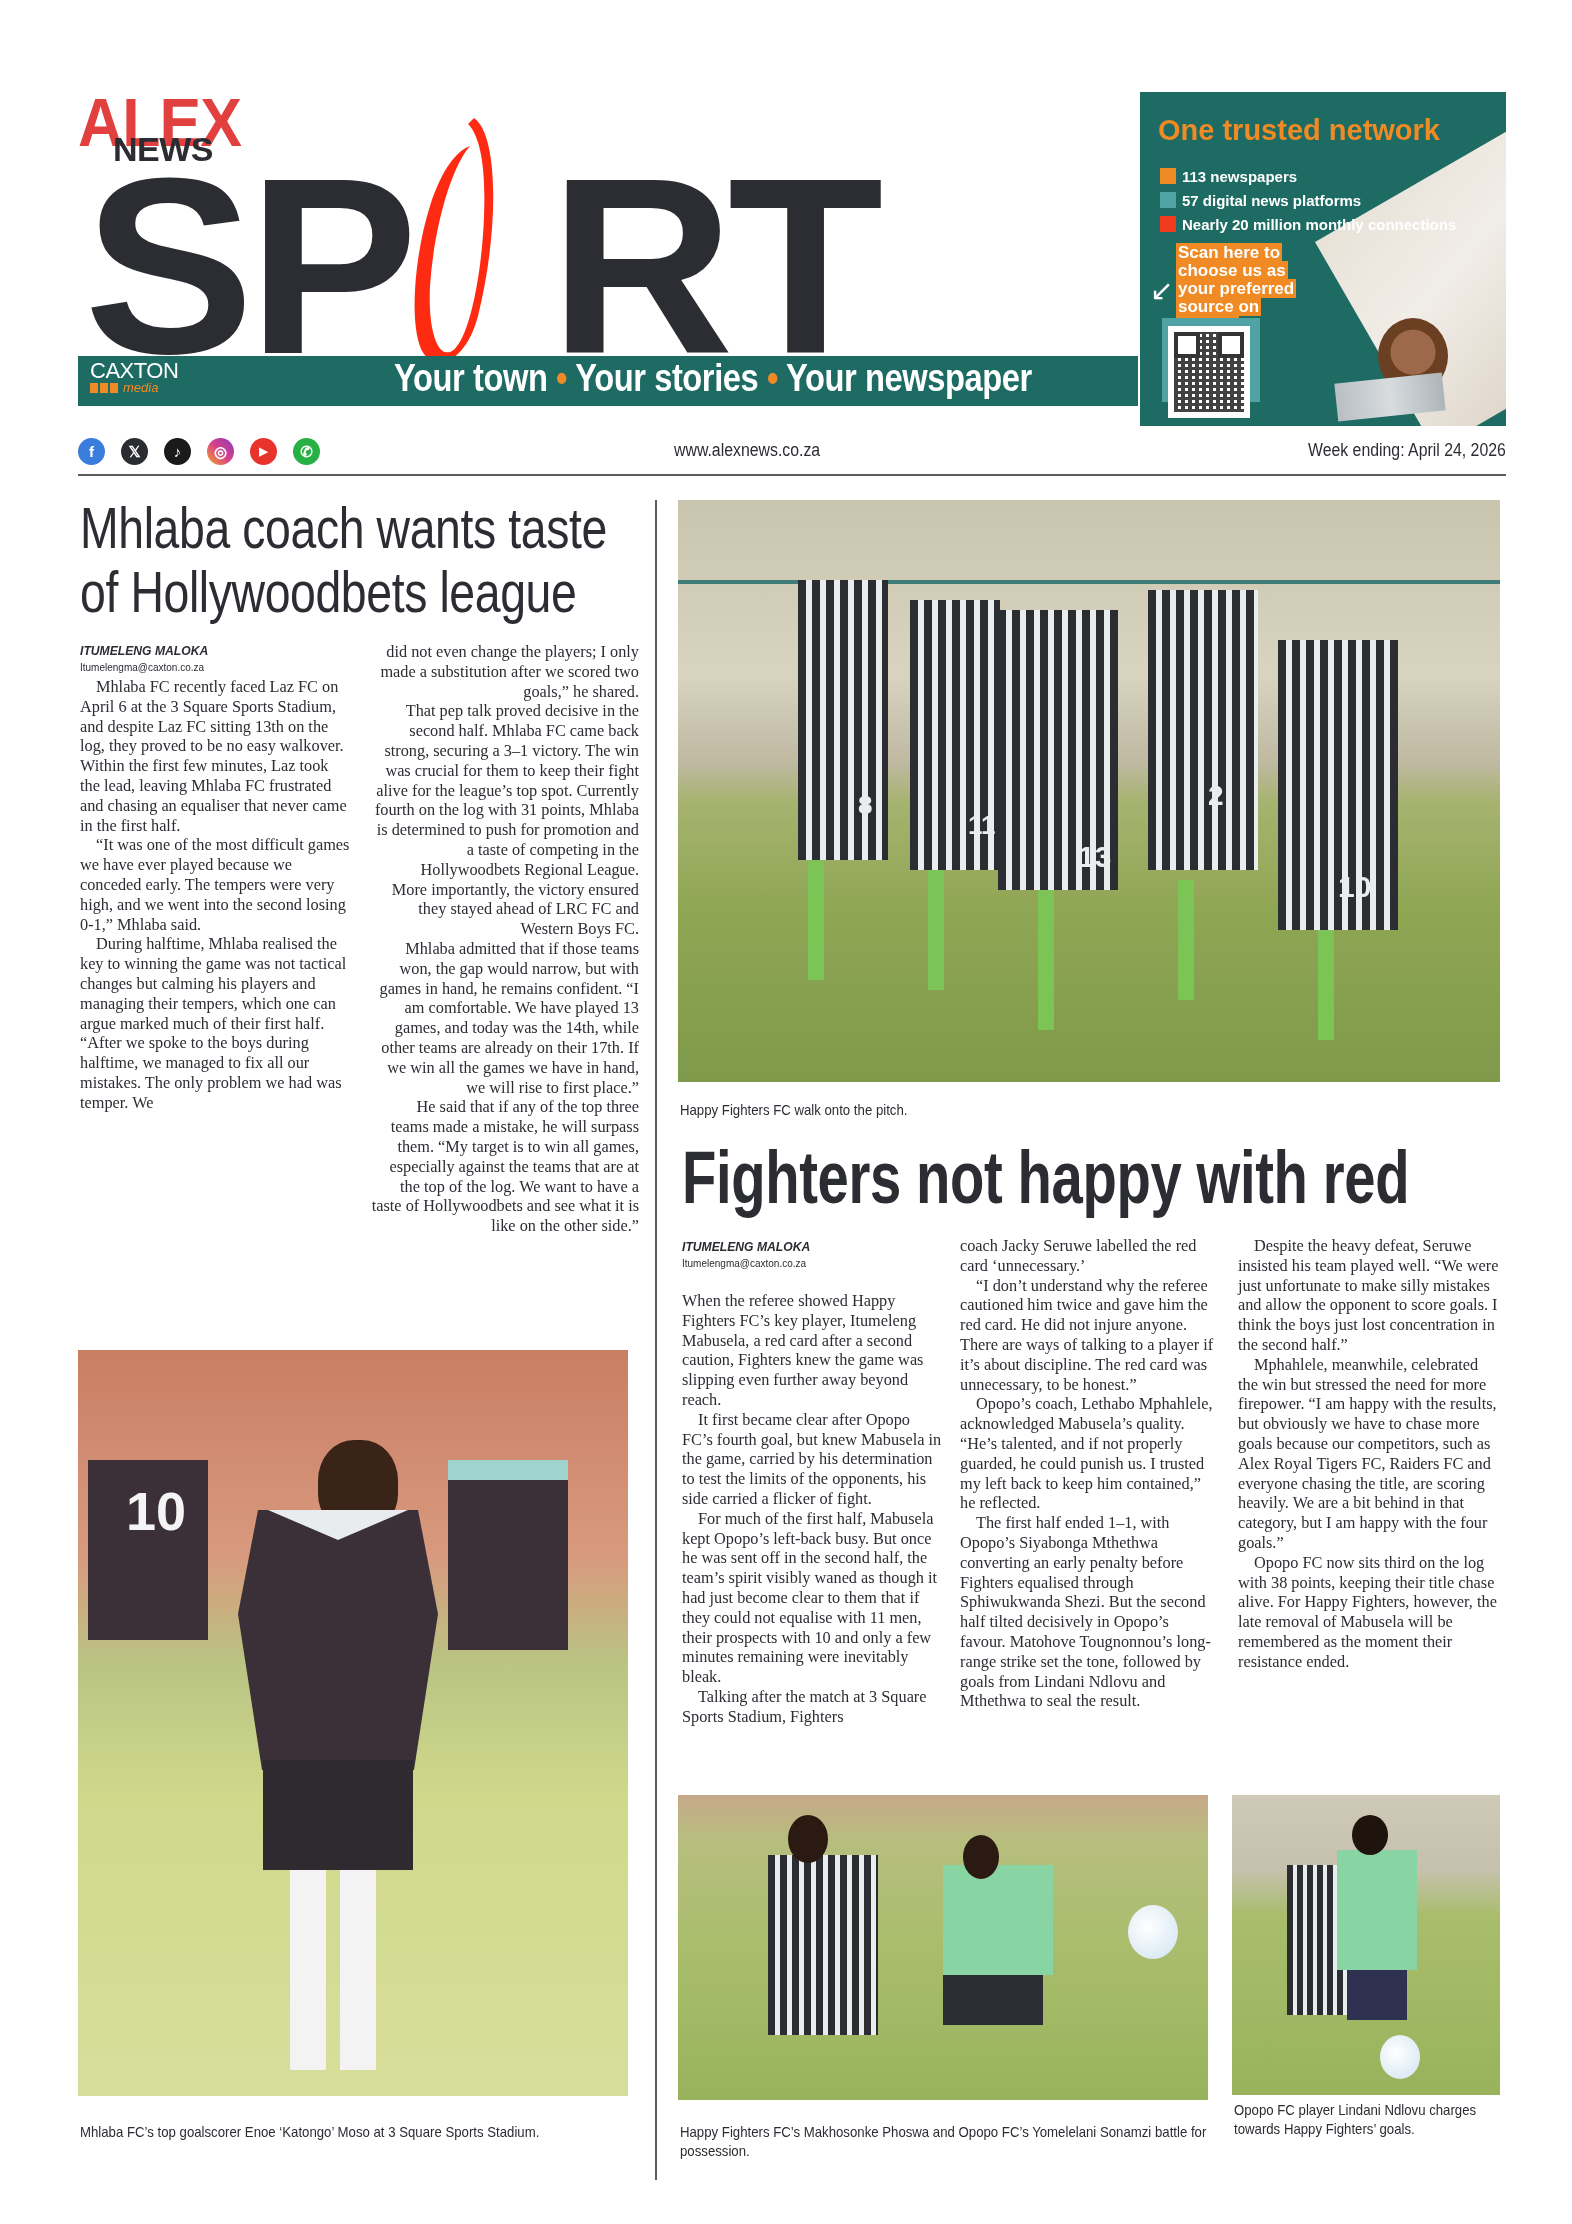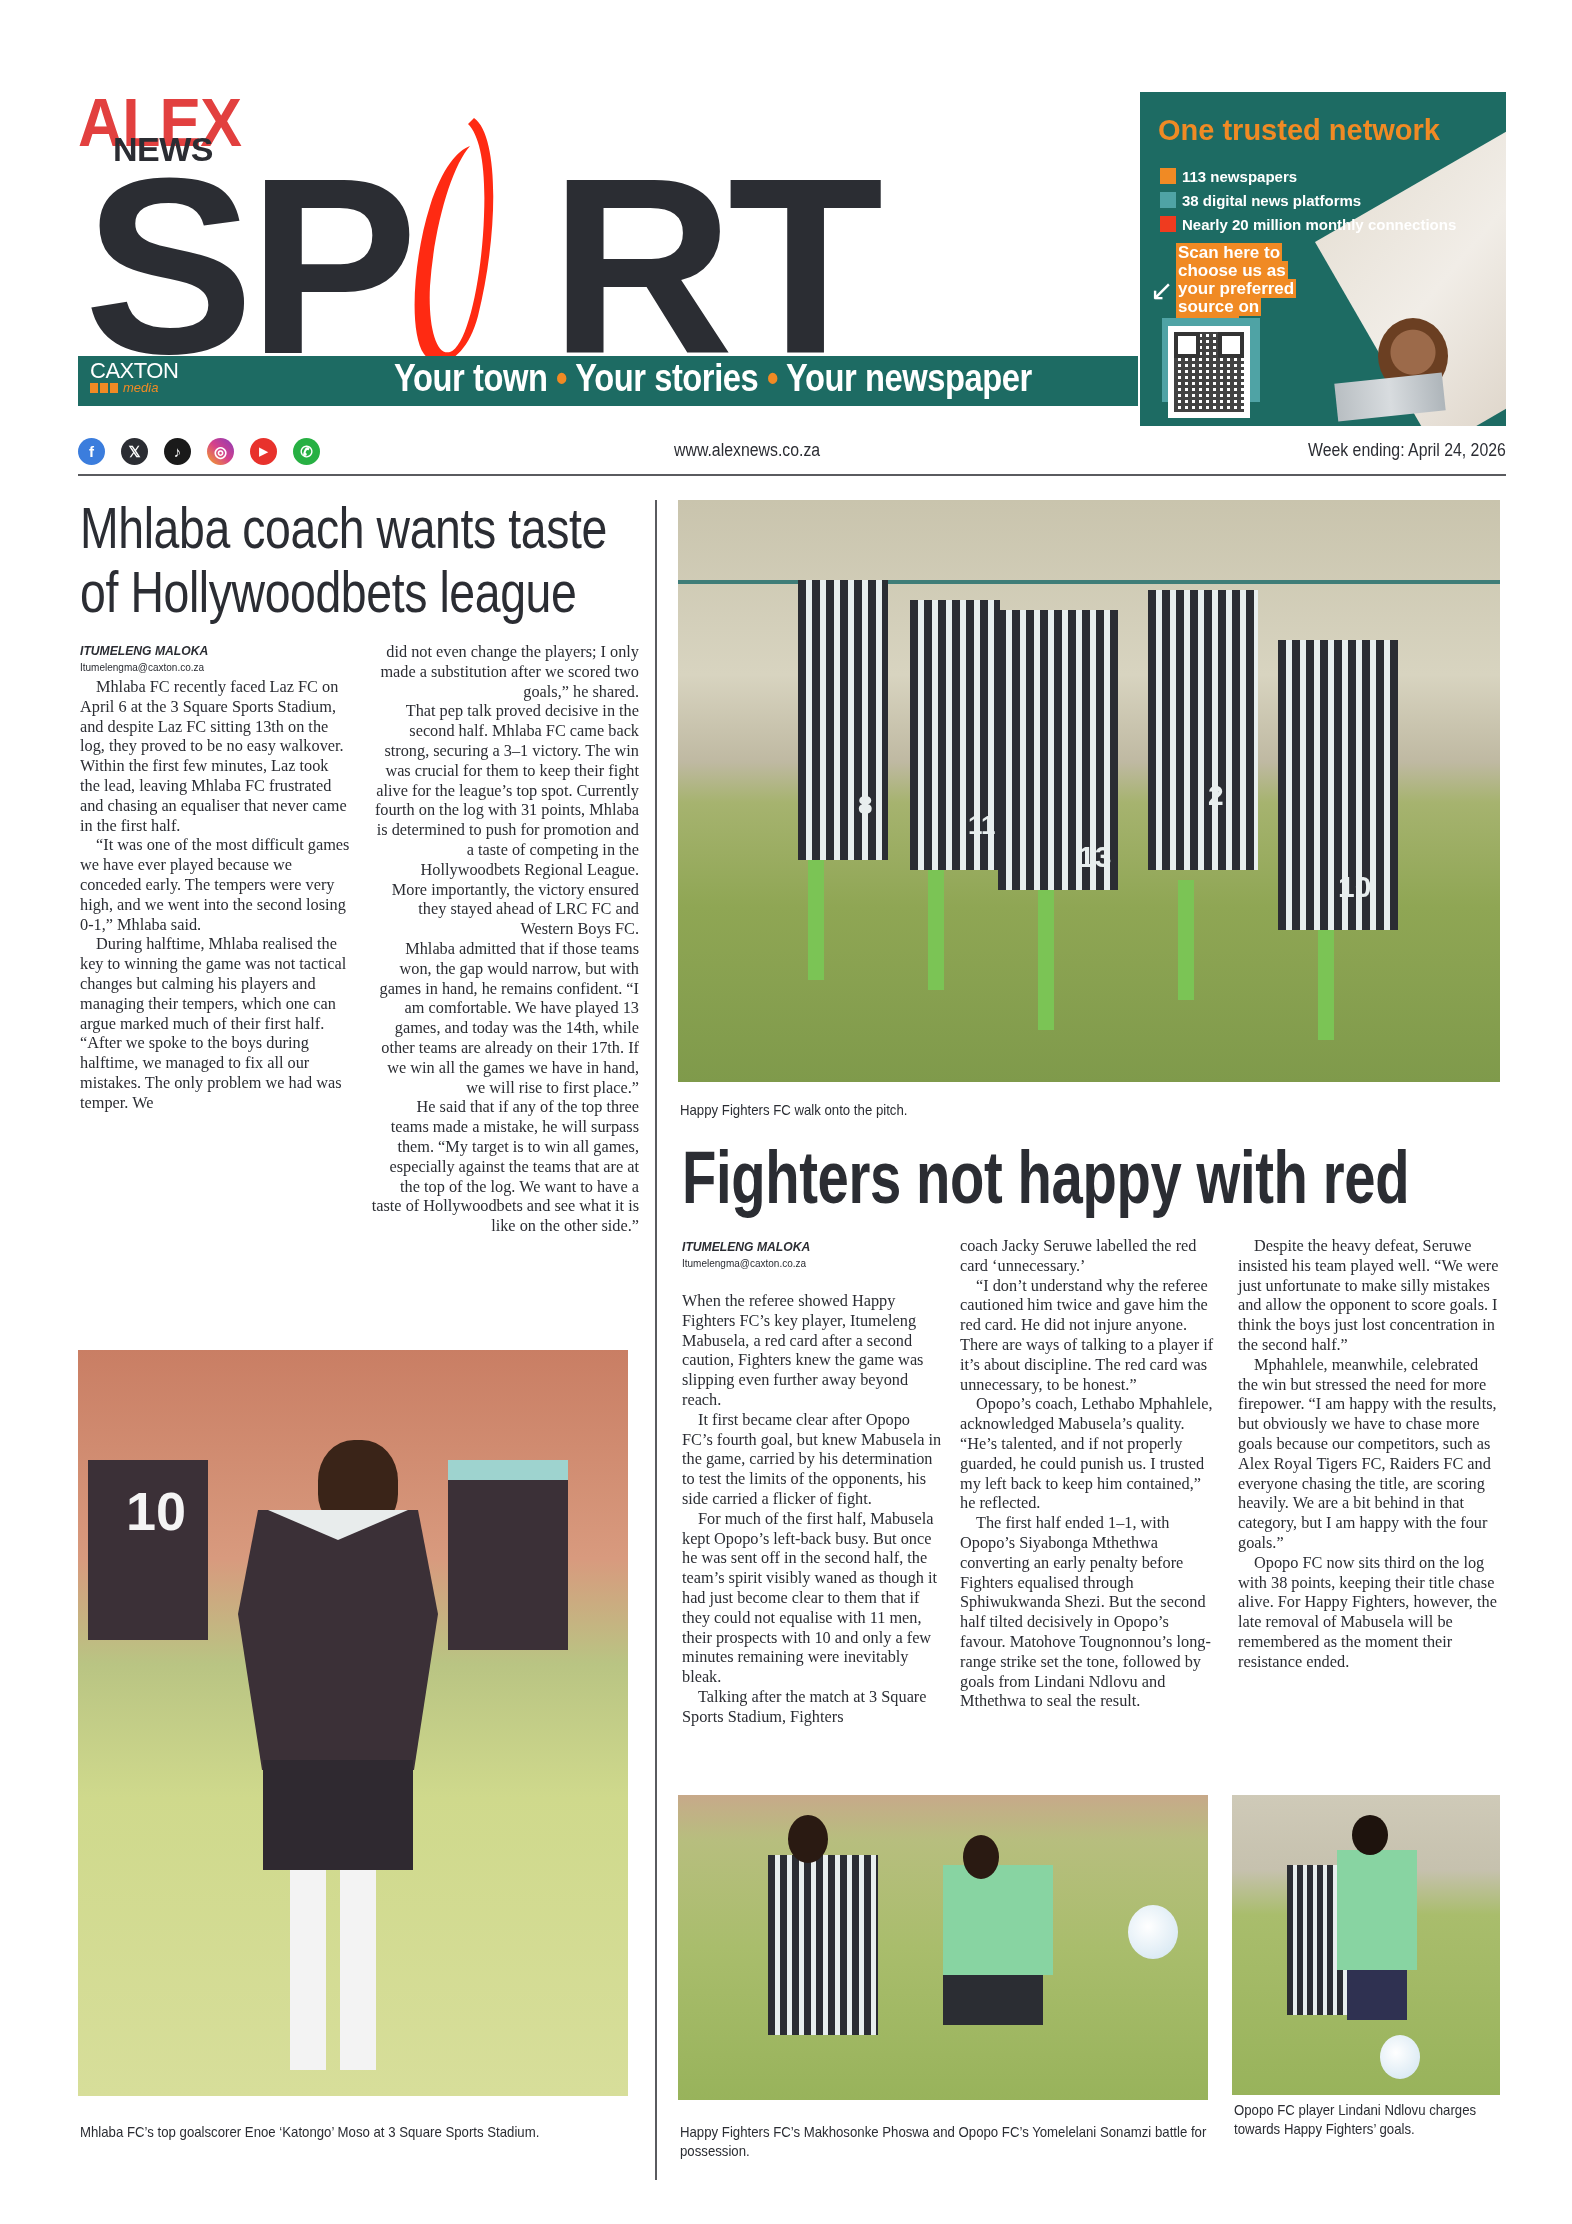--- a/index.html
+++ b/index.html
@@ -105,21 +105,21 @@
   <div class="ad-woman"></div>
   <div class="ad-paper"></div>
   <div class="ad-title">One trusted network</div>
   <ul class="ad-list">
     <li>
         <span class="sw" style="background:#f08a24"></span>
         <span>113 newspapers</span>
       </li>
     <li>
         <span class="sw" style="background:#4fa3a5"></span>
-        <span>38 digital news platforms</span>
+        <span>57 digital news platforms</span>
       </li>
     <li>
         <span class="sw" style="background:#ef3b1f"></span>
         <span>Nearly 20 million monthly connections</span>
       </li>
   </ul>
   <div class="ad-scan"><span>Scan here to choose us as your preferred source on Google</span></div>
   <div class="ad-arrow">↙</div>
   <div class="qr-wrap"></div>
   <div class="qr">

